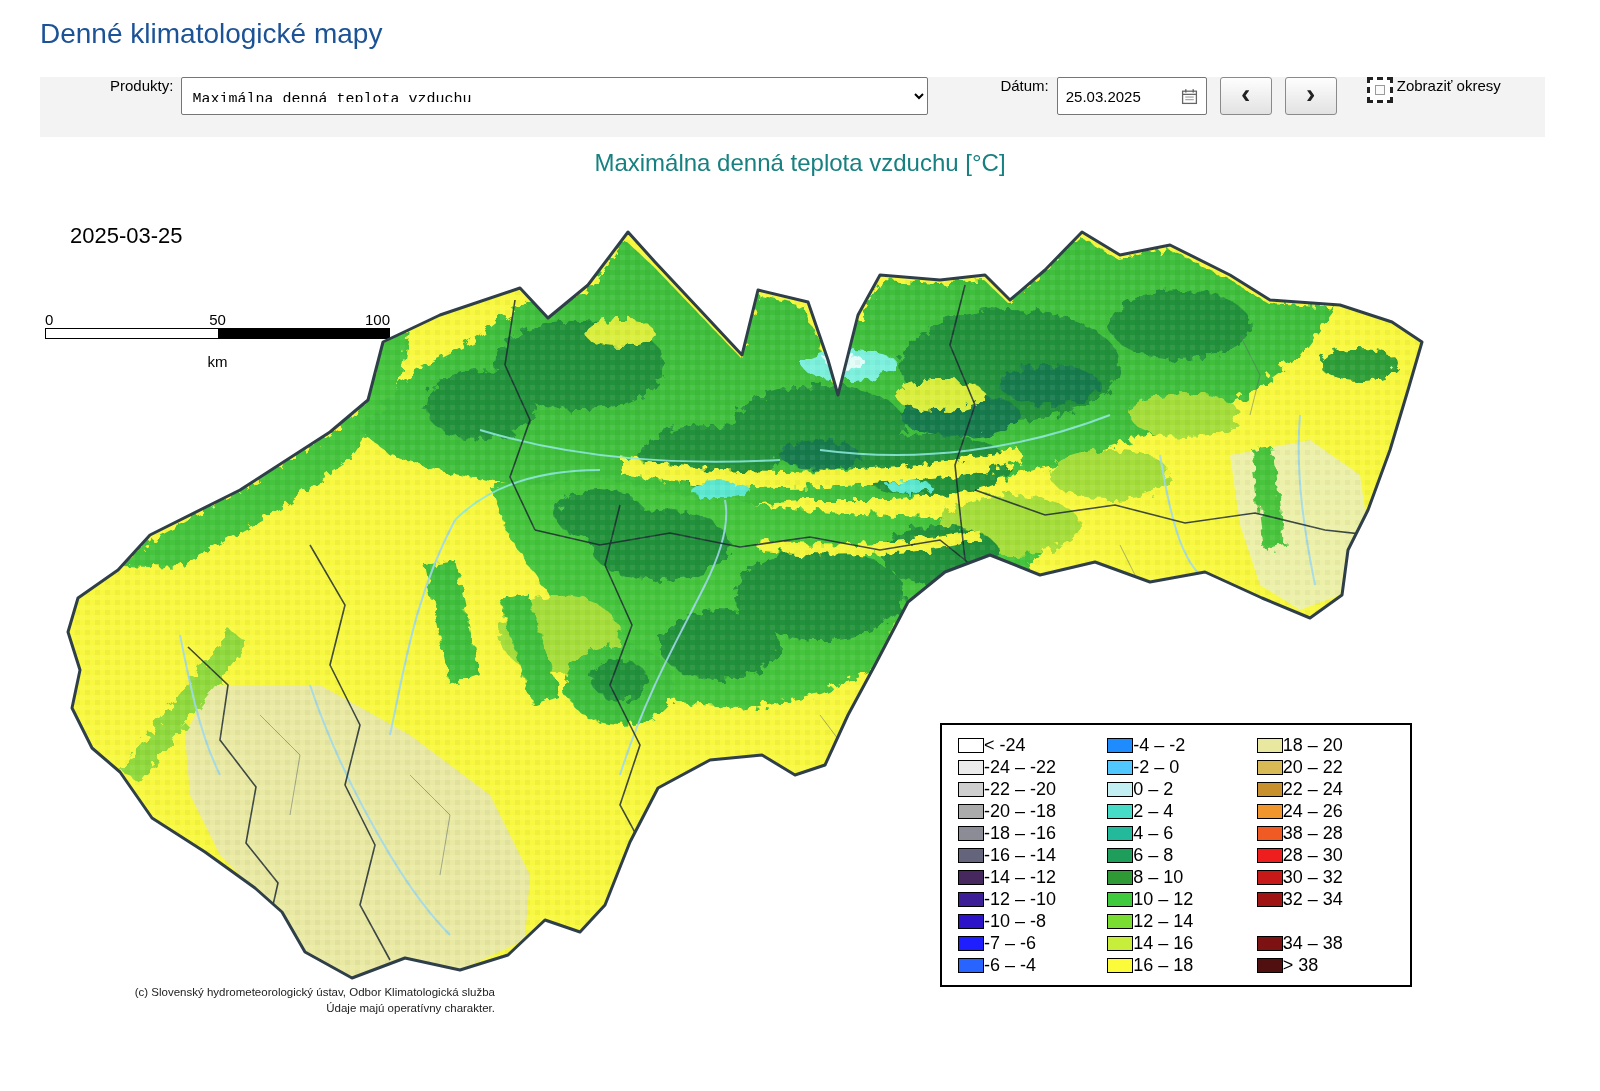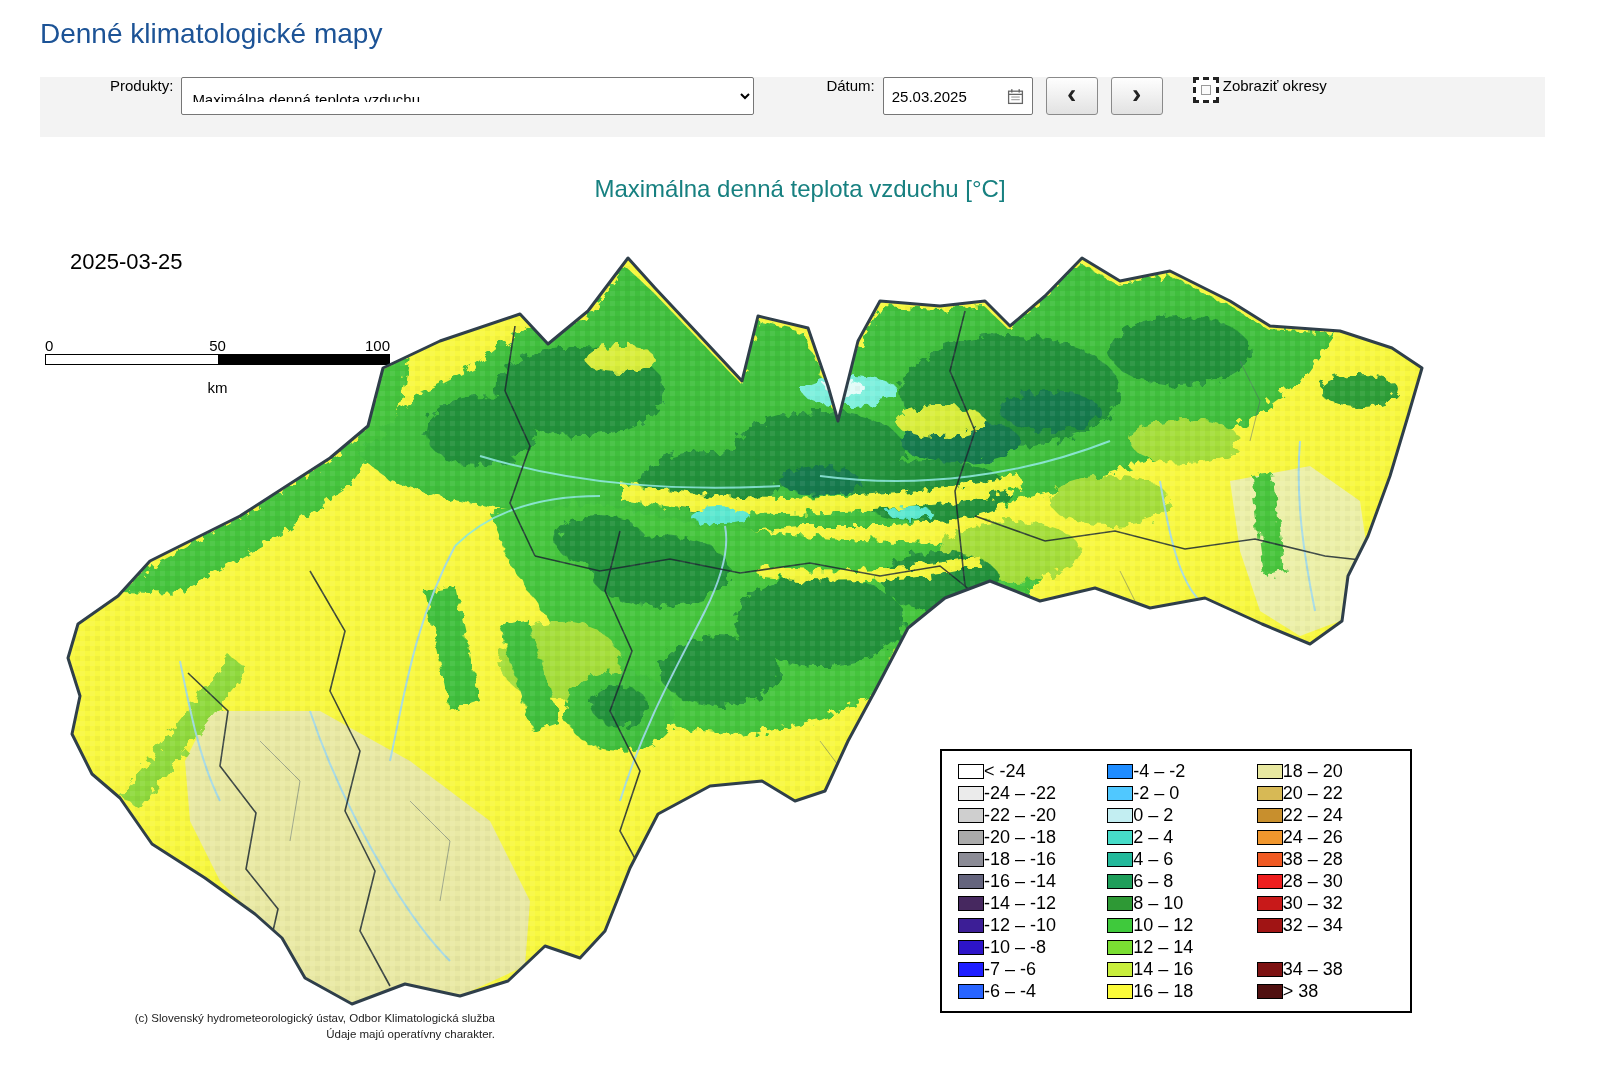--- a/index.html
+++ b/index.html
@@ -7,41 +7,41 @@
               font-family:"Liberation Sans", sans-serif; color:#000; }
 
   .page { position:relative; width:1600px; height:1091px; }
 
   .page-title { margin:18px 0 27px 40px; font-size:28px; font-weight:500; color:#1c5396; }
 
   
   .toolbar { margin:14px 55px 0 40px; height:60px; background:#f3f3f3;
              display:flex; align-items:flex-start; padding:0 0 0 70px; }
   .tb-label { font-size:15px; margin-right:8px; }
-  .product-select { width:573px; height:38px; font-size:15px; padding:12px 6px;
+  .product-select { width:747px; height:38px; font-size:15px; padding:12px 6px;
                     border:1px solid #767676; border-radius:2px; background:#fff;
-                    font-family:Liberation Sans, sans-serif; }
+                    font-family:Liberation Mono, monospace; }
   .date-label { margin-left:72px; }
   .date-wrap { display:inline-flex; align-items:center; width:150px; height:38px;
                border:1px solid #767676; border-radius:2px; background:#fff; padding:0 8px; }
   .date-wrap input { border:none; outline:none; width:96px; font-size:15px;
                      font-family:"Liberation Sans", sans-serif; }
   .cal-icon { margin-left:auto; display:inline-flex; }
   .nav-btn { width:52px; height:38px; margin-left:13px; border:1px solid #8a8a8a; border-radius:3px;
              background:linear-gradient(#fefefe,#e2e2e2); font-size:28px; font-weight:bold;
              line-height:30px; display:flex; align-items:center; justify-content:center;
              cursor:pointer; color:#222; padding-bottom:4px; }
   .okresy-icon { width:26px; height:26px; border:3px dashed #222; background:#fff;
                  display:inline-flex; align-items:center; justify-content:center;
                  margin-left:30px; margin-right:4px; cursor:pointer; }
   .okresy-inner { width:10px; height:10px; border:1px solid #9a9a9a; background:#fbfbfb; }
   .okresy-label { font-size:15px; cursor:pointer; }
 
   
-  .map-title { margin-top:38px; text-align:center; font-size:24px; font-weight:500; color:#178080; }
+  .map-title { margin-top:12px; text-align:center; font-size:24px; font-weight:500; color:#178080; }
 
   .map-area { position:relative; margin:38px 0 0 60px; width:1370px; height:812px; }
   .map-date { position:absolute; left:10px; top:8px; font-size:22px;text-align:right; }
 
   .scalebar { position:absolute; left:-15px; top:96px; width:345px; font-size:15px; }
   .scale-ticks { position:relative; height:17px; }
   .scale-ticks span { position:absolute; top:0; }
   .tick-0 { left:0; }
   .tick-50 { left:50%; transform:translateX(-50%); }
   .tick-100 { right:0; }

